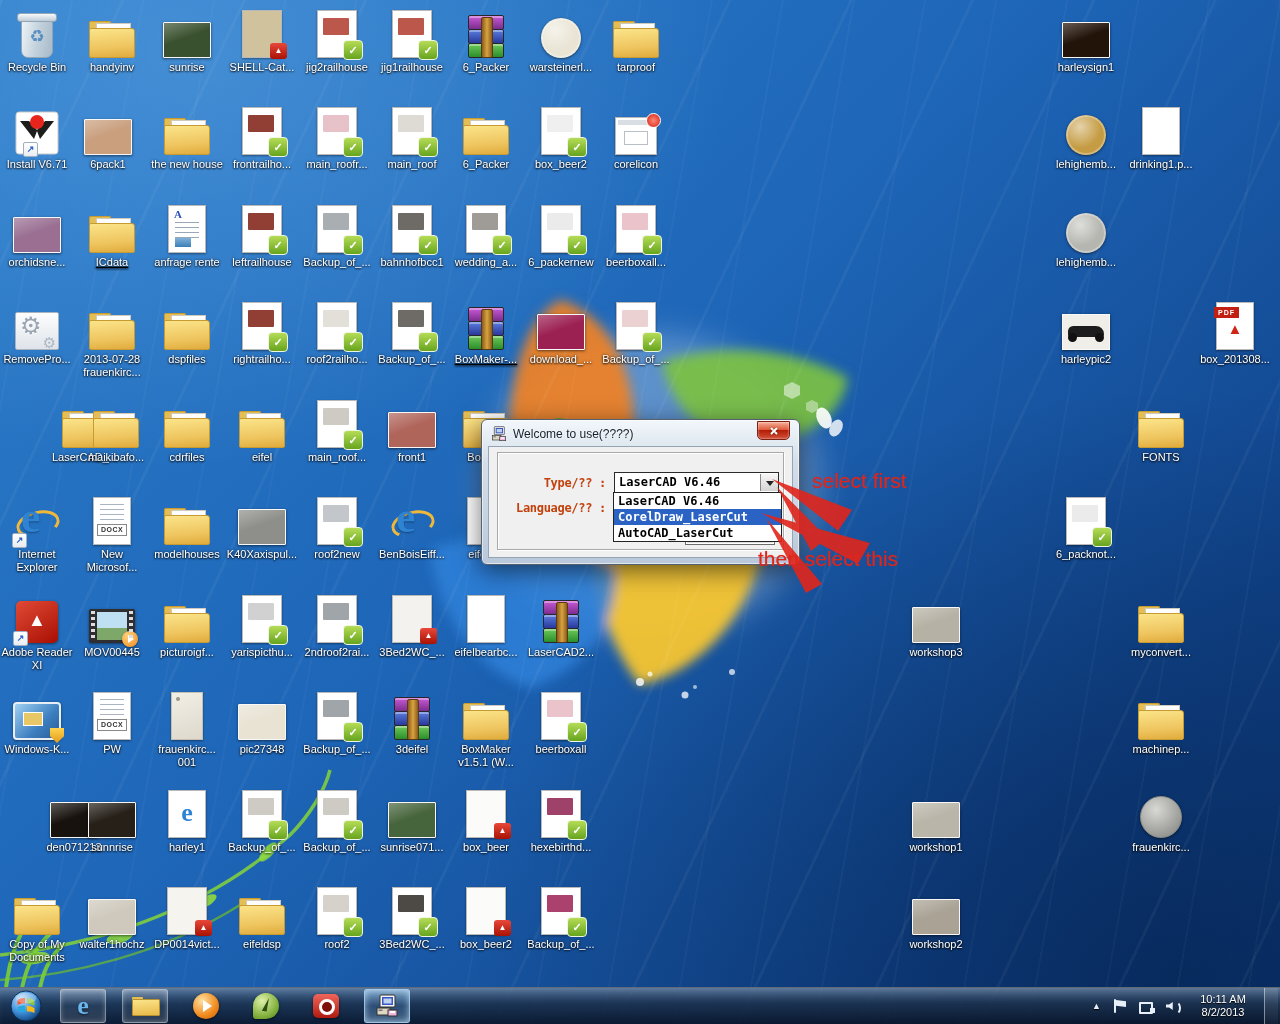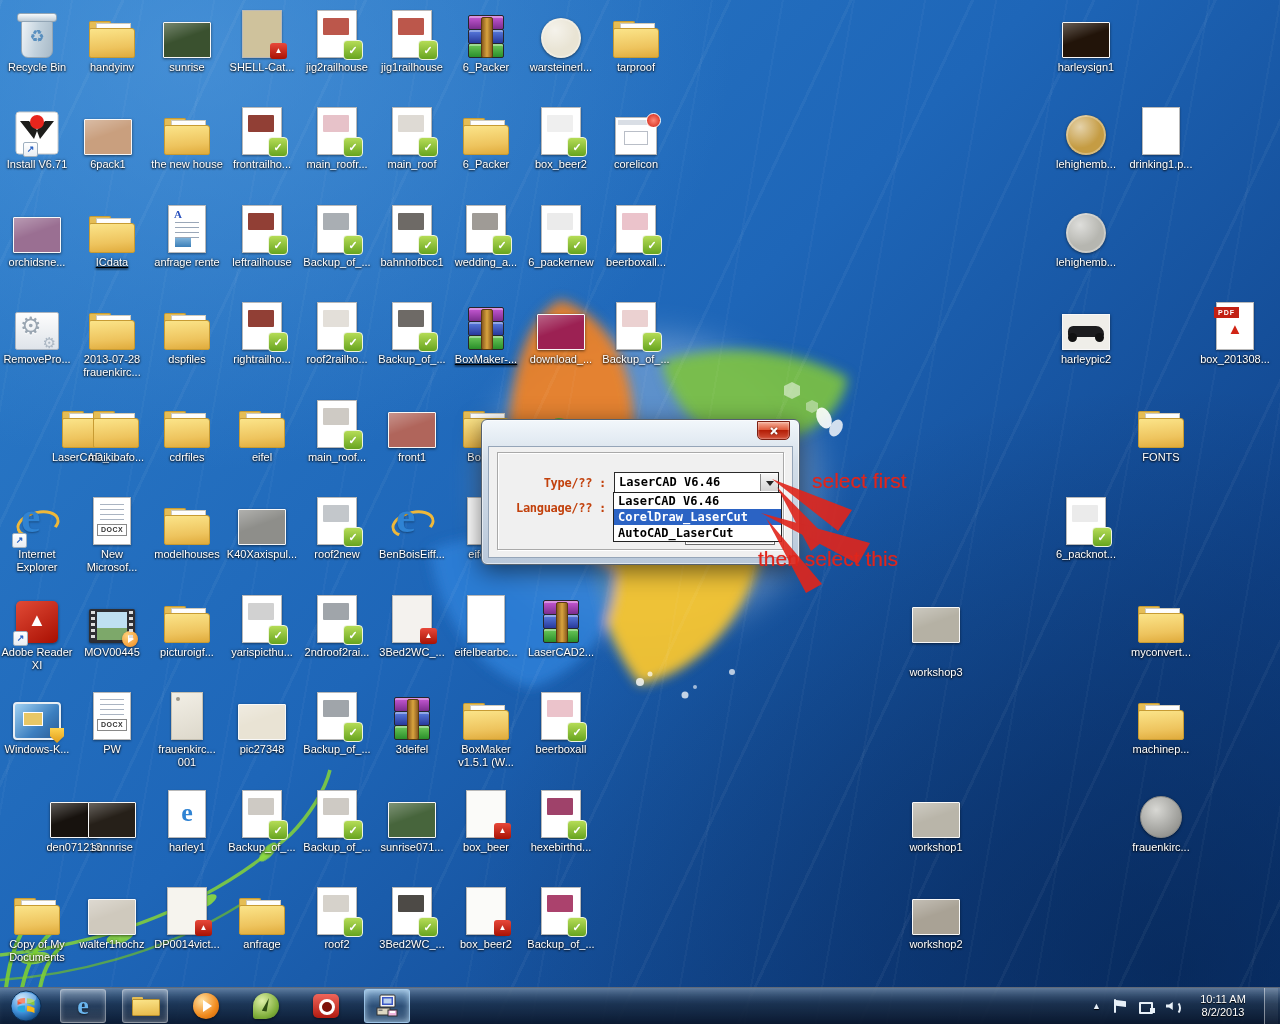--- a/index.html
+++ b/index.html
@@ -929,21 +929,21 @@
         <div class="lbl">DP0014vict...</div>
       </div>
       <div class="di" style="left: 226px; top: 885px;">
         <div class="artbox">
           <div class="ak fold">
             <i class="f-tab"></i>
             <i class="f-paper"></i>
             <i class="f-front"></i>
           </div>
         </div>
-        <div class="lbl">anfrage</div>
+        <div class="lbl">eifeldsp</div>
       </div>
       <div class="di" style="left: 301px; top: 885px;">
         <div class="artbox">
           <div class="ak cdr">
             <i class="c-sk" style="background:#cfcac2"></i>
             <i class="c-badge">✓</i>
           </div>
         </div>
         <div class="lbl">roof2</div>
       </div>
@@ -966,21 +966,21 @@
       </div>
       <div class="di" style="left: 525px; top: 885px;">
         <div class="artbox">
           <div class="ak cdr">
             <i class="c-sk" style="background:#9c2153"></i>
             <i class="c-badge">✓</i>
           </div>
         </div>
         <div class="lbl">Backup_of_...</div>
       </div>
-      <div class="di" style="left: 900px; top: 593px; gap: 20px;">
+      <div class="di" style="left: 900px; top: 593px;">
         <div class="artbox">
           <div class="ak imgt" style="background:linear-gradient(160deg, rgba(255,255,255,.3), rgba(255,255,255,0) 45%), #b5b1a4"></div>
         </div>
         <div class="lbl">workshop3</div>
       </div>
       <div class="di" style="left: 900px; top: 788px; align-items: center;">
         <div class="artbox">
           <div class="ak imgt" style="background:linear-gradient(160deg, rgba(255,255,255,.3), rgba(255,255,255,0) 45%), #b9b5a9"></div>
         </div>
         <div class="lbl">workshop1</div>
@@ -1073,20 +1073,34 @@
       </div>
       <div class="di" style="left: 1125px; top: 788px;">
         <div class="artbox">
           <div class="ak coin"></div>
         </div>
         <div class="lbl">frauenkirc...</div>
       </div>
     </div>
 
   <div class="dialog">
+    <div class="dlg-title">
+      <span style="display:inline-flex">
+        <svg width="16" height="16" viewBox="0 0 24 24">
+            <rect x="5" y="1" width="15" height="12" rx="1" fill="#f4f4f4" stroke="#333"></rect>
+            <rect x="7" y="3" width="11" height="8" fill="#3b57c4"></rect>
+            <rect x="8.5" y="4.5" width="8" height="5" fill="#bcd2ee"></rect>
+            <rect x="2" y="14" width="13" height="7" fill="#ded7c2" stroke="#333"></rect>
+            <rect x="3.5" y="15.5" width="4" height="1.5" fill="#777"></rect>
+            <rect x="13" y="16" width="9" height="6" fill="#efb6de" stroke="#333"></rect>
+            <rect x="15" y="17" width="5" height="2" fill="#fff"></rect>
+          </svg>
+      </span>
+      <span>Welcome to use(????)</span>
+    </div>
     <div class="dlg-close">
         <i></i>
         <i></i>
       </div>
     <div class="dlg-client">
       <div class="dlg-panel">
         <div class="lab lab-type">Type/?? :</div>
         <div class="combo">
           <span class="combo-text">LaserCAD V6.46</span>
           <span class="combo-btn">

